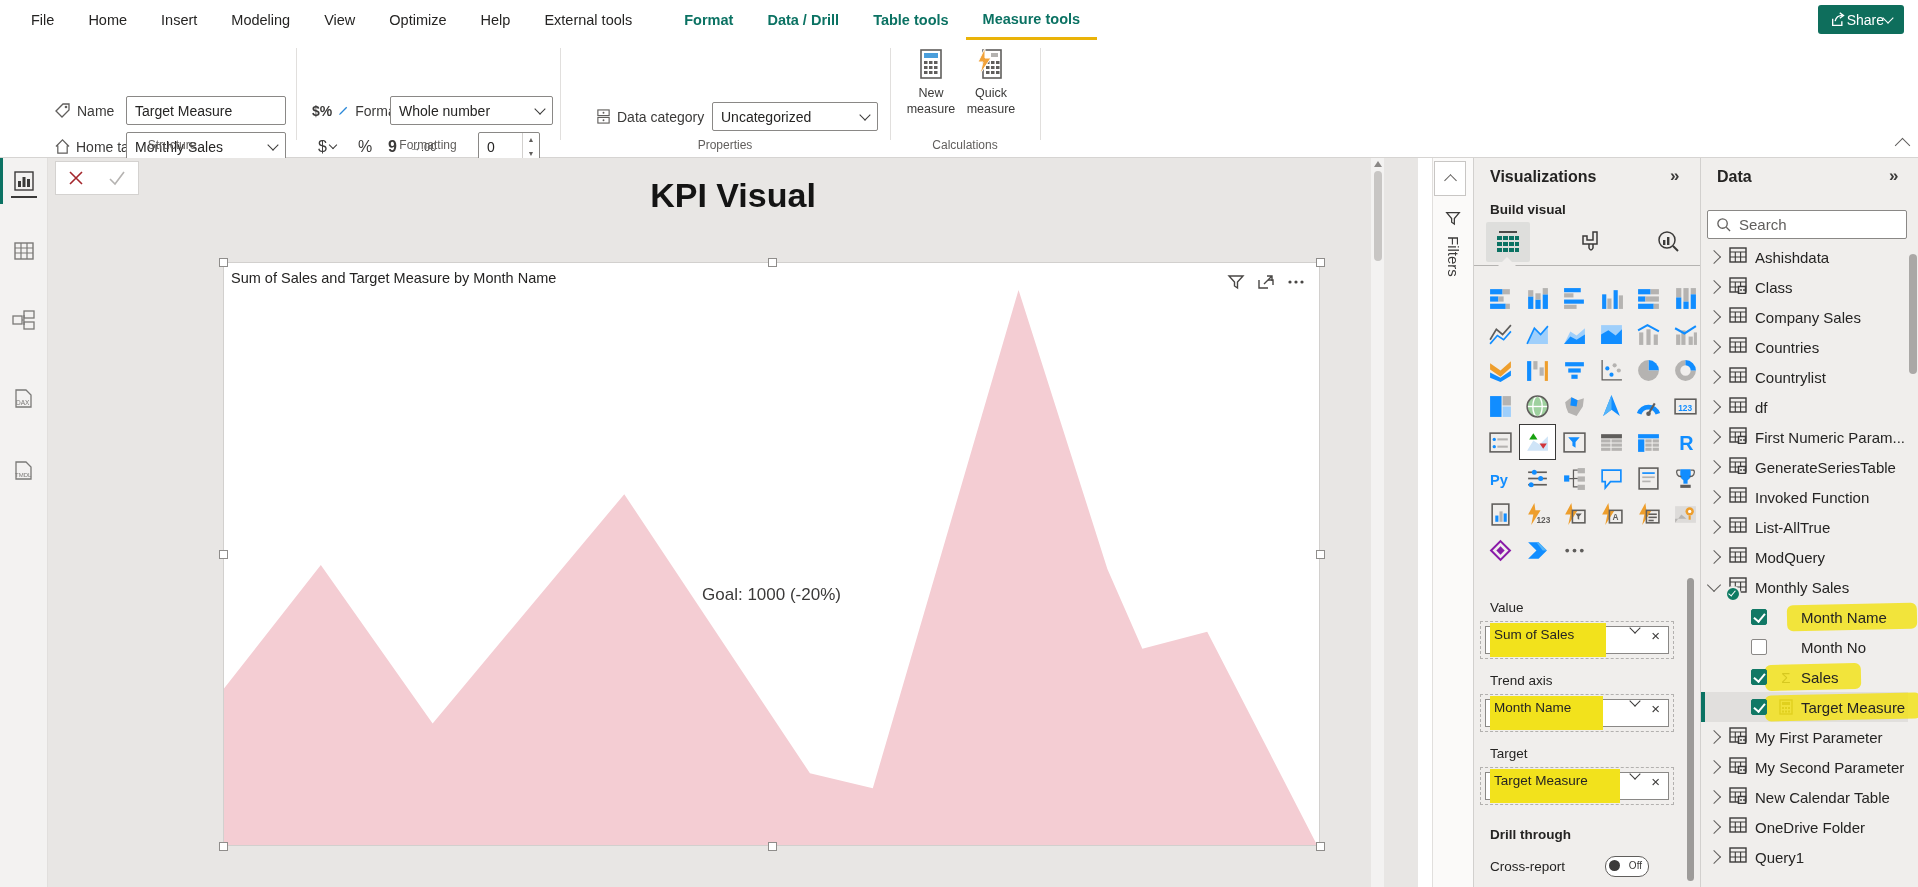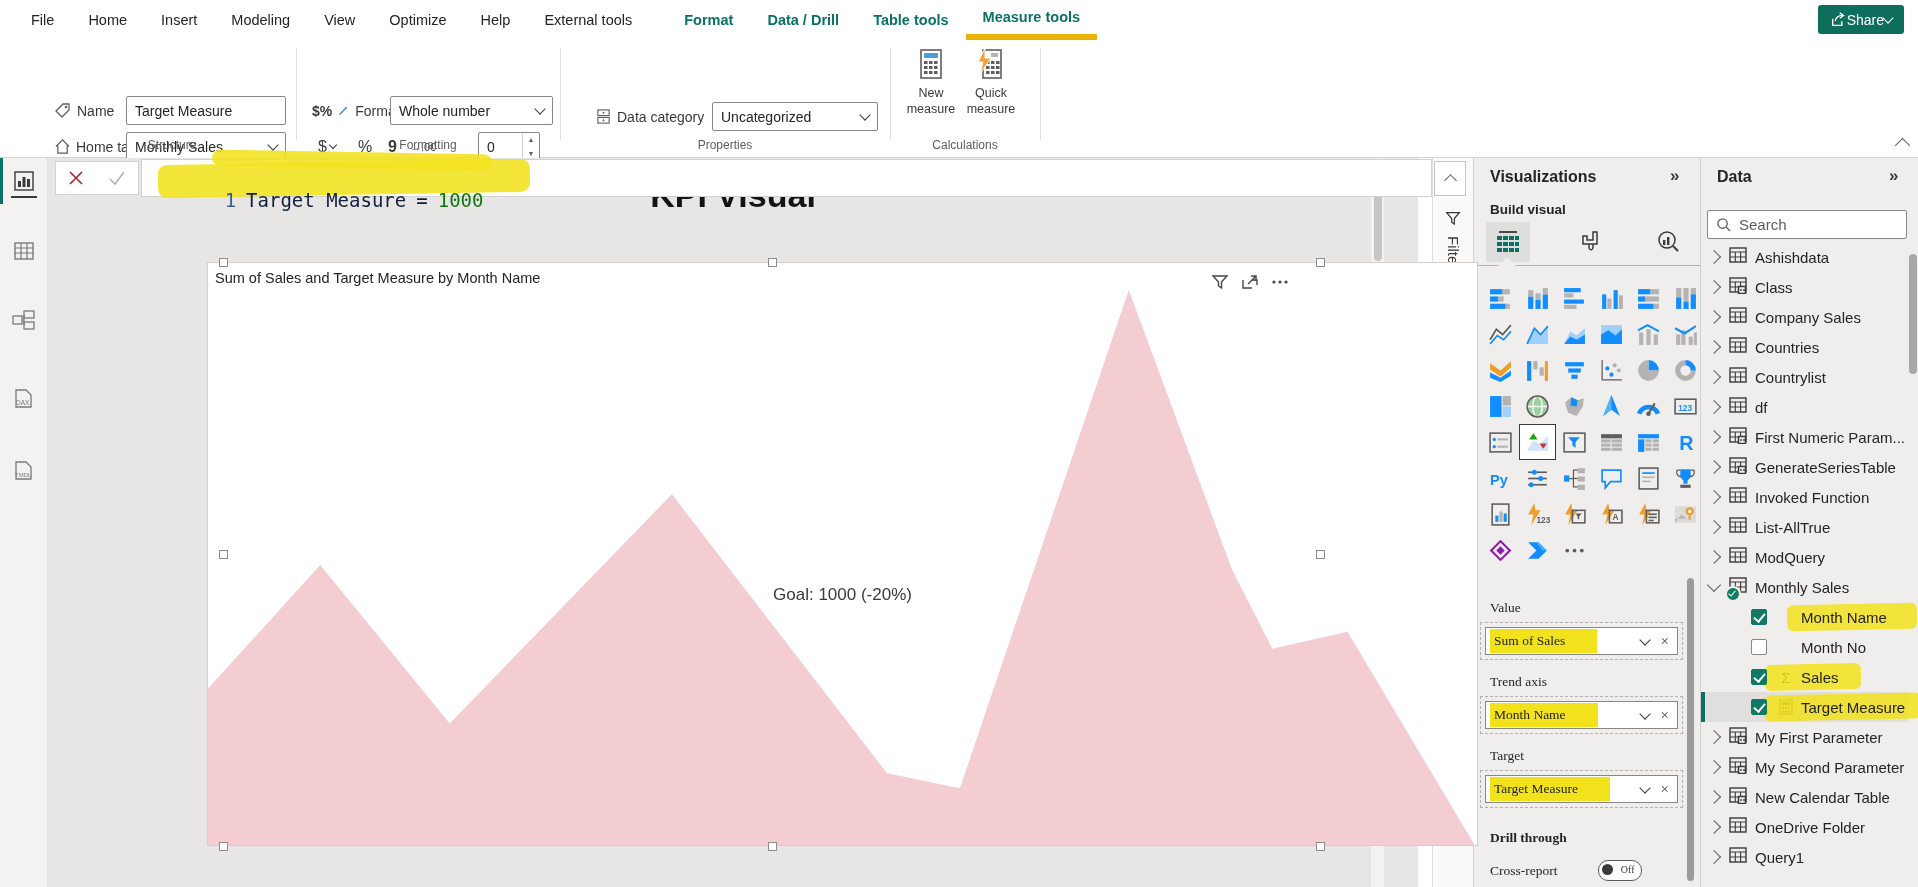--- a/index.html
+++ b/index.html
@@ -2,21 +2,21 @@
 <html><head>
 <meta charset="utf-8">
 <style>
   html,body{margin:0;padding:0;overflow:hidden;}
   body{width:1918px;height:887px;position:relative;background:#fff;
        font-family:"Liberation Sans",sans-serif;color:#252423;-webkit-font-smoothing:antialiased;}
   
   #menubar{position:absolute;left:0;top:0;width:1918px;height:40px;background:#fff;display:flex;align-items:stretch;padding-left:14px;box-sizing:border-box;}
   .menu-item{display:flex;align-items:center;padding:0 17px;font-size:14.5px;color:#252423;cursor:pointer;box-sizing:border-box;}
   .menu-item.ctx{color:#0b7263;font-weight:700;}
-  .menu-item.active{border-bottom:6px solid #eab308;}
+  .menu-item.active{border-bottom:3px solid #eab308;}
   #share-btn{position:absolute;right:14px;top:5px;height:29px;background:#0e6e5c;color:#fff;border-radius:3px;
      display:flex;align-items:center;padding:0 12px;font-size:14px;cursor:pointer;}
   
   #ribbon{position:absolute;left:0;top:40px;width:1918px;height:118px;background:#fff;border-bottom:1px solid #d6d4d2;box-sizing:border-box;}
   .rb-abs{position:absolute;}
   .rb-label{font-size:14px;color:#3b3a39;display:flex;align-items:center;gap:6px;}
   .rb-input{background:#fff;border:1px solid #8a8886;border-radius:2px;height:29px;box-sizing:border-box;
      display:flex;align-items:center;padding:0 8px;font-size:14px;color:#252423;}
   .rb-select{justify-content:space-between;cursor:pointer;}
   .cdown{width:7px;height:7px;border-right:1.6px solid #3b3a39;border-bottom:1.6px solid #3b3a39;transform:rotate(45deg);margin-top:-3px;flex:none;}
@@ -31,21 +31,21 @@
   .big-btn .cap{font-size:12.5px;color:#3b3a39;text-align:center;line-height:1.25;margin-top:6px;}
   #ribbon-collapse{position:absolute;right:10px;top:100px;width:10px;height:10px;border-left:1.6px solid #605e5c;border-top:1.6px solid #605e5c;transform:rotate(45deg);cursor:pointer;}
   
   #view-sidebar{position:absolute;left:0;top:158px;width:48px;bottom:0;background:#f3f2f1;border-right:1px solid #e1dfdd;box-sizing:border-box;}
   .view-icon{position:absolute;left:11px;width:26px;height:30px;display:flex;align-items:center;justify-content:center;cursor:pointer;}
   .view-icon.sel{border-bottom:2px solid #3b3a39;}
   #view-sel-bar{position:absolute;left:0;top:0;width:3px;height:46px;background:#0b7263;}
   
   #canvas{position:absolute;left:48px;top:158px;width:1370px;bottom:0;background:#e8e6e4;}
   #page-title{position:absolute;left:0;right:0;top:18px;text-align:center;font-size:34px;font-weight:700;color:#141414;z-index:1;}
-  #visual{position:absolute;left:159px;top:104px;width:1271px;height:584px;background:#fff;border:1px solid #d2d0ce;box-sizing:border-box;z-index:2;}
+  #visual{position:absolute;left:175px;top:104px;width:1097px;height:584px;background:#fff;border:1px solid #d2d0ce;box-sizing:border-box;z-index:2;}
   #visual-title{position:absolute;left:7px;top:7px;font-size:14.5px;color:#252423;z-index:3;}
   #visual svg.trend{position:absolute;left:0;top:0;width:100%;height:100%;}
   #kpi-indicator{position:absolute;left:0;right:0;top:246px;text-align:center;font-size:66px;color:#d6495e;line-height:1;z-index:3;}
   #kpi-alert{font-size:22px;color:#e8433f;vertical-align:18px;margin-left:8px;}
   #kpi-goal{position:absolute;left:0;right:0;top:322px;text-align:center;font-size:17px;color:#3b3a39;z-index:3;}
   .vh-icon{position:absolute;top:9px;width:20px;height:20px;cursor:pointer;z-index:4;}
   .handle{position:absolute;width:7px;height:7px;background:#fff;border:1px solid #8f8d8b;z-index:5;}
   #canvas-scroll{position:absolute;left:1370px;top:158px;width:14px;bottom:0;background:#f3f2f1;border-left:1px solid #e8e6e4;box-sizing:border-box;}
   #canvas-scroll .up{margin:3px auto 0;width:0;height:0;border-left:4px solid transparent;border-right:4px solid transparent;border-bottom:6px solid #8a8886;}
   #canvas-scroll .thumb{margin:4px auto 0;width:8px;height:90px;background:#c8c6c4;border-radius:4px;}
@@ -72,24 +72,24 @@
   #viz-panel{left:1473px;width:227px;}
   #data-panel{left:1700px;width:218px;}
   #build-label{position:absolute;left:16px;top:44px;font-size:13.5px;font-weight:700;color:#252423;}
   .viz-tab{position:absolute;top:64px;width:44px;height:40px;display:flex;align-items:center;justify-content:center;cursor:pointer;border-radius:2px;}
   .viz-tab.sel{background:#dededc;}
   #tab-notch{position:absolute;left:24px;top:99px;width:0;height:0;border-left:9px solid transparent;border-right:9px solid transparent;border-bottom:9px solid #f0eeec;z-index:2;}
   #tab-notch-line{position:absolute;left:0;right:0;top:107px;height:1px;background:#b5b3b1;}
   #viz-gallery{position:absolute;left:8px;top:122px;width:224px;display:flex;flex-wrap:wrap;}
   .vis-icon{width:37px;height:36px;display:flex;align-items:center;justify-content:center;cursor:pointer;box-sizing:border-box;}
   .vis-icon.sel{border:1px solid #3b3a39;background:#fff;}
-  #viz-wells{position:absolute;left:0;right:11px;top:428px;font-family:Liberation Serif, serif;}
+  #viz-wells{position:absolute;left:0;right:20px;top:428px;}
   .well-label{margin:14px 0 6px 16px;font-size:13.5px;color:#252423;}
   .well-outer{border:1px dashed #b3b1af;margin:0 6px;padding:4px;}
-  .well{background:#fff;border:1px solid #8a8886;height:28px;display:flex;align-items:center;padding:0 8px;box-sizing:border-box;}
+  .well{background:#fff;border:1px solid #8a8886;height:28px;display:flex;padding:0 8px;box-sizing:border-box;}
   .well .fname{font-size:13.5px;color:#252423;position:relative;z-index:1;}
   .well .fname.ylw{background:#f2e21c;box-shadow:0 0 0 4px #f2e21c;padding-right:28px;}
   .well .sp{flex:1;}
   .well .wx{font-size:15px;color:#3b3a39;margin-left:12px;cursor:pointer;}
   .drill-label{margin:22px 0 0 16px;font-size:13.5px;font-weight:700;color:#252423;}
   .cross-row{margin:14px 0 0 16px;display:flex;align-items:center;font-size:13.5px;color:#252423;}
   #toggle{margin-left:40px;width:42px;height:19px;border:1px solid #605e5c;border-radius:10px;background:#fff;position:relative;cursor:pointer;}
   #toggle .dot{position:absolute;left:3px;top:3px;width:11px;height:11px;border-radius:50%;background:#3b3a39;}
   #toggle .tlabel{position:absolute;right:6px;top:3px;font-size:10px;color:#3b3a39;}
   .scrollthumb{position:absolute;border-radius:4px;background:#9d9b99;}
@@ -334,27 +334,20 @@
 
 <div id="formula-bar">
   <div id="fx-cmds">
     <svg width="16" height="16" viewBox="0 0 16 16">
         <path d="M2 2 L14 14 M14 2 L2 14" stroke="#a4262c" stroke-width="1.6"></path>
       </svg>
     <svg width="18" height="16" viewBox="0 0 18 16">
         <path d="M2 9 L7 14 L16 2" fill="none" stroke="#b5b3b1" stroke-width="1.6"></path>
       </svg>
   </div>
-  <div id="fx-field">
-    <div class="hl" style="left:16px;top:2px;width:372px;height:33px;transform:rotate(-1deg)"></div>
-    <div class="hl" style="left:70px;top:-8px;width:280px;height:16px;transform:rotate(1deg)"></div>
-    <div id="fx-text">
-      <span class="ln">1</span><span class="nm">Target Measure</span><span class="eq">=</span><span class="vl">1000</span>
-    </div>
-  </div>
   <div id="fx-collapse">
       <i></i>
     </div>
 </div>
 
 <div id="filters-strip">
   <svg class="fun" width="18" height="18" viewBox="0 0 20 20">
       <path d="M3 3 h14 l-5.5 6.5 v6 l-3 -2 v-4 Z" fill="none" stroke="#3b3a39" stroke-width="1.4"></path>
     </svg>
   <span id="filters-title">Filters</span>

